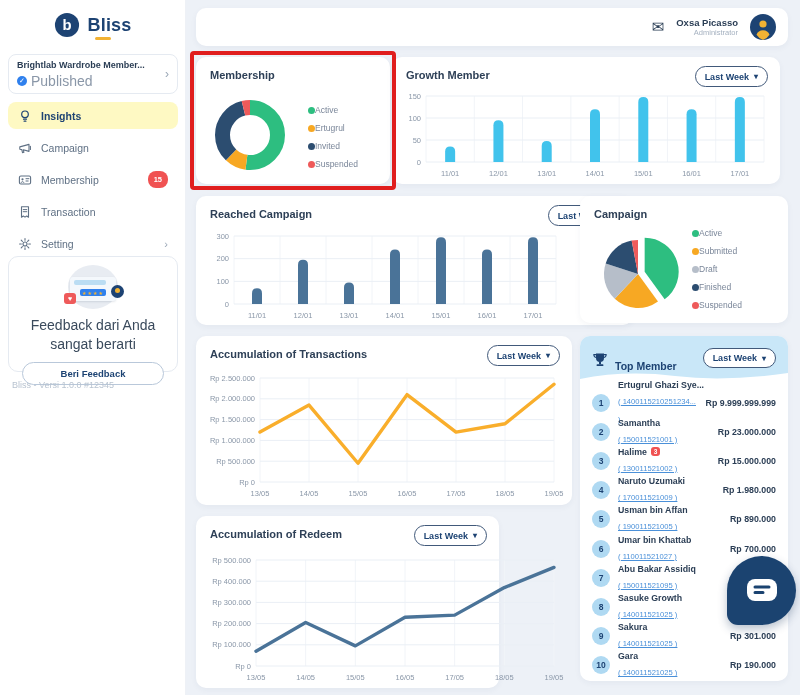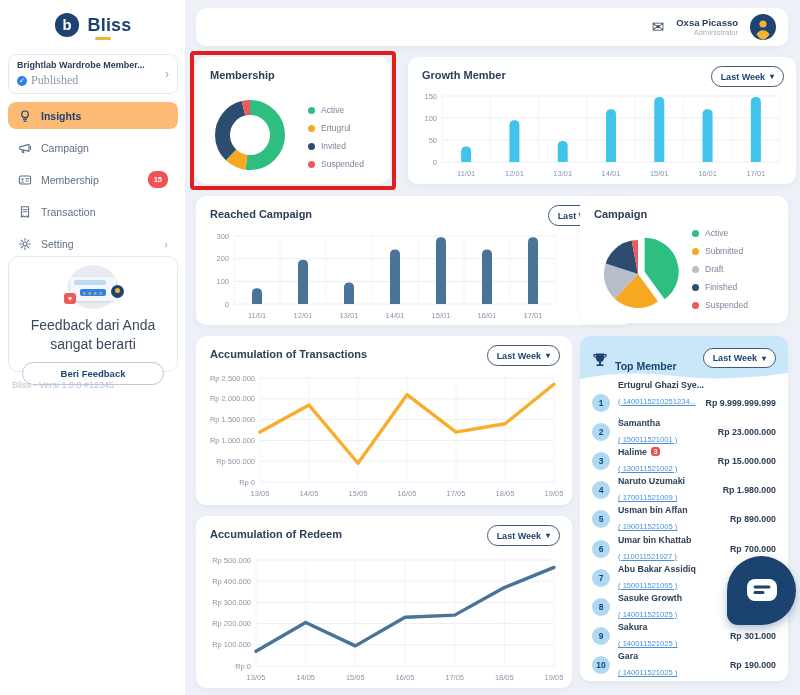--- a/index.html
+++ b/index.html
@@ -10,26 +10,26 @@
   .sidebar { position:absolute; left:0; top:0; width:186px; height:695px; background:#FFFFFF; border-right:1px solid #EEF1F6; }
   .logo-row { position:absolute; top:12px; left:0; width:186px; display:flex; align-items:center; justify-content:center; gap:7px; }
   .logo-mark { width:26px; height:26px; }
   .logo-text { font-size:18px; font-weight:bold; color:#1D4373; letter-spacing:.2px; position:relative; }
   .logo-text::after { content:""; position:absolute; left:8px; bottom:-4px; width:16px; height:3px; border-radius:3px; background:#F2B233; }
   .workspace-card { position:absolute; left:8px; top:54px; width:170px; height:40px; border:1px solid #E5EAF1; border-radius:8px; background:#fff; padding:6px 8px; display:flex; align-items:center; cursor:pointer; }
   .workspace-info { flex:1; min-width:0; }
   .workspace-name { font-size:9px; font-weight:bold; color:#2B3E55; white-space:nowrap; overflow:hidden; }
   .workspace-status { display:flex; align-items:center; gap:4px; margin-top:3px; }
   .pub-check { width:10px; height:10px; border-radius:50%; background:#2F80ED; color:#fff; font-size:7px; line-height:10px; text-align:center; }
-  .workspace-status span.txt { font-size:12px; color:#8A97A8;font-family:Liberation Serif, serif; }
+  .workspace-status span.txt { font-size:14px; color:#8A97A8; }
   .chev { color:#9AA7B6; font-size:12px; }
 
   .nav { position:absolute; left:8px; top:102px; width:170px; }
   .nav-item { display:flex; align-items:center; gap:9px; height:27px; padding:0 10px; margin-bottom:5px; border-radius:8px; color:#5F7084; font-size:10.5px; cursor:pointer; }
-  .nav-item.active { background:#fdba74; color:#1D4373; font-weight:bold; }
+  .nav-item.active { background:#fef9c3; color:#1D4373; font-weight:bold; }
   .nav-item .nicon { width:14px; height:14px; display:inline-flex; }
   .nav-item .nicon svg { width:14px; height:14px; }
   .nav-item .nlabel { flex:1; }
   .nav-badge { background:#F05252; color:#fff; font-size:7.5px; font-weight:bold; border-radius:8px; padding:4px 6px; }
   .nav-chev { color:#9AA7B6; font-size:11px; }
 
   .feedback-card { position:absolute; left:8px; top:256px; width:170px; height:116px; border:1px solid #E5EAF1; border-radius:10px; background:#fff; text-align:center; padding-top:8px; }
   .fb-illus { position:relative; width:62px; height:44px; margin:0 auto; }
   .fb-circle { position:absolute; left:6px; top:0; width:50px; height:44px; border-radius:50%; background:#E8ECF2; }
   .fb-win { position:absolute; left:8px; top:12px; width:46px; height:24px; border-radius:3px; background:#F4F8FC; box-shadow:0 1px 2px rgba(60,80,110,.15); }
@@ -52,21 +52,21 @@
   .topbar { position:absolute; left:196px; top:8px; width:592px; height:38px; background:#fff; border-radius:10px; box-shadow:0 2px 6px rgba(40,60,90,.05); display:flex; align-items:center; justify-content:flex-end; gap:12px; padding-right:12px; }
   .mail-ic { font-size:15px; color:#2B3E55; cursor:pointer; }
   .user-meta { text-align:right; cursor:pointer; }
   .user-name { font-size:9.5px; font-weight:bold; color:#2B3E55; }
   .user-role { font-size:7.5px; color:#A5B1C0; }
   .avatar { width:26px; height:26px; cursor:pointer; }
 
   .annotation { position:absolute; left:190px; top:51px; width:206px; height:139px; border:4px solid #E01E1E; border-radius:4px; pointer-events:none; z-index:30; }
 
   .legend { position:absolute; display:flex; flex-direction:column; gap:8px; }
-  .legend-item { display:flex; align-items:center; gap:6px; }
+  .legend-item { display:flex; align-items:center; }
   .legend-dot { width:7px; height:7px; border-radius:50%; }
   .legend-label { font-size:8.5px; color:#7A8699; }
 
   svg text.tick { font-family:"Liberation Sans",sans-serif; font-size:7.5px; fill:#8A97A8; }
 
   
   .tm-header { position:absolute; left:0; top:0; width:100%; height:46px; background:#C9E7F8; border-radius:10px 10px 0 0; overflow:hidden; }
   .tm-wave { position:absolute; bottom:0; left:0; width:100%; height:12px; }
   .tm-title-row { position:absolute; left:12px; top:12px; display:flex; align-items:center; gap:7px; z-index:2; }
   .tm-title { font-size:10.5px; font-weight:bold; color:#1D4373;margin-top:12px; }
@@ -214,21 +214,21 @@
           <span class="legend-label">Invited</span>
         </div>
         <div class="legend-item">
           <span class="legend-dot" style="background:#EE5A5A"></span>
           <span class="legend-label">Suspended</span>
         </div>
       </div>
   </div>
   <div class="annotation"></div>
 
-  <div class="card" style="left:408px; top:57px; width:388px; height:127px;">
+  <div class="card" style="left:392px; top:57px; width:388px; height:127px;">
     <div class="card-title">Growth Member</div>
     <button class="filter-btn">
         <span>Last Week</span>
         <span class="caret">▾</span>
       </button>
     <svg id="bars-growth" width="374" height="90" style="position:absolute; left:8px; top:33px;">
         <line x1="26" y1="6" x2="26" y2="72" stroke="#F1F4F8" stroke-width="1"></line>
         <line x1="74.28571428571428" y1="6" x2="74.28571428571428" y2="72" stroke="#F1F4F8" stroke-width="1"></line>
         <line x1="122.57142857142857" y1="6" x2="122.57142857142857" y2="72" stroke="#F1F4F8" stroke-width="1"></line>
         <line x1="170.85714285714286" y1="6" x2="170.85714285714286" y2="72" stroke="#F1F4F8" stroke-width="1"></line>
@@ -437,21 +437,21 @@
           <span class="tm-amount">Rp 301.000</span>
         </div>
         <div class="tm-row">
           <span class="tm-rank">10</span>
           <span class="tm-info"><span class="tm-name">Gara</span><span class="tm-id"><u>( 140011521025 )</u></span></span>
           <span class="tm-amount">Rp 190.000</span>
         </div>
       </div>
   </div>
 
-  <div class="card" style="left:196px; top:516px; width:376px; height:172px;">
+  <div class="card" style="left:196px; top:516px; width:303px; height:172px;">
     <div class="card-title">Accumulation of Redeem</div>
     <button class="filter-btn">
         <span>Last Week</span>
         <span class="caret">▾</span>
       </button>
     <svg id="line-redeem" width="364" height="132" style="position:absolute; left:6px; top:36px;">
         <line x1="54" y1="8" x2="54" y2="114" stroke="#F1F4F8" stroke-width="1"></line>
         <text x="54" y="128" text-anchor="middle" class="tick">13/05</text>
         <line x1="103.66666666666666" y1="8" x2="103.66666666666666" y2="114" stroke="#F1F4F8" stroke-width="1"></line>
         <text x="103.66666666666666" y="128" text-anchor="middle" class="tick">14/05</text>

